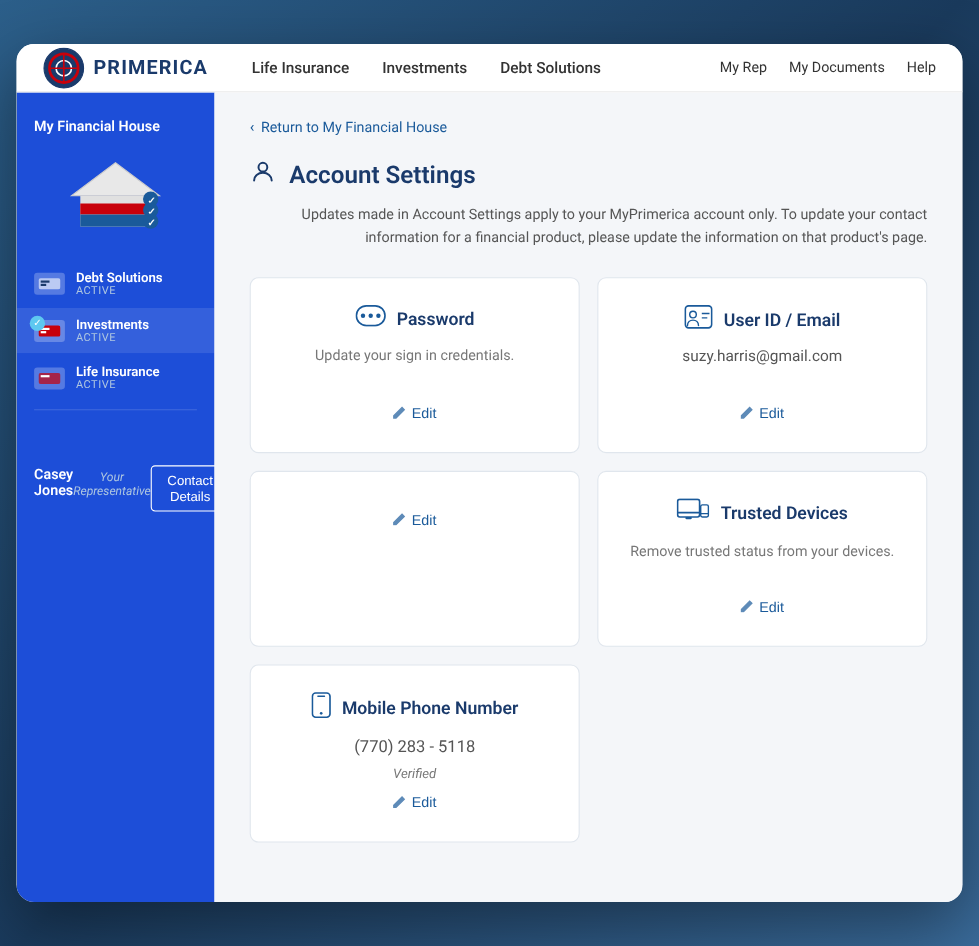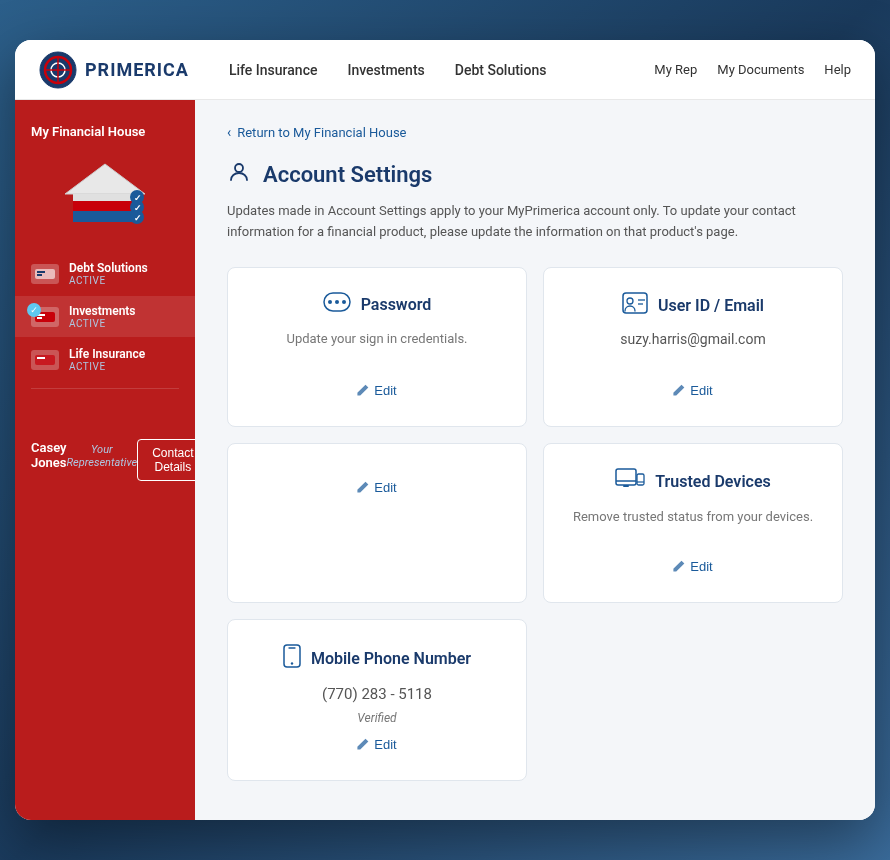--- a/index.html
+++ b/index.html
@@ -21,21 +21,21 @@
       display: flex;
       flex-direction: column;
     }
     
     .top-nav {
       background: #fff;
       border-bottom: 1px solid #e8e8e8;
       display: flex;
       align-items: center;
       padding: 0 24px;
-      height: 60px;
+      height: 44px;
       flex-shrink: 0;
     }
     .logo-area {
       display: flex;
       align-items: center;
       margin-right: 40px;
     }
     .logo-icon {
       width: 38px;
       height: 38px;
@@ -71,21 +71,21 @@
     }
     
     .body-layout {
       display: flex;
       flex: 1;
       overflow: hidden;
     }
     
     .sidebar {
       width: 180px;
-      background: #b91c1c;
+      background: #1d4ed8;
       flex-shrink: 0;
       padding: 16px 0;
       display: flex;
       flex-direction: column;
     }
     .sidebar-title {
       color: #fff;
       font-size: 13px;
       font-weight: 600;
       padding: 8px 16px 12px;
@@ -205,20 +205,21 @@
     .page-title {
       color: #1a3a6b;
       font-size: 22px;
       font-weight: 600;
     }
     .page-description {
       color: #555;
       font-size: 13px;
       line-height: 1.6;
       margin-bottom: 24px;
+      text-align: right;
     }
     
     .cards-grid {
       display: grid;
       grid-template-columns: 1fr 1fr;
       gap: 16px;
     }
     .card {
       background: #fff;
       border-radius: 8px;

